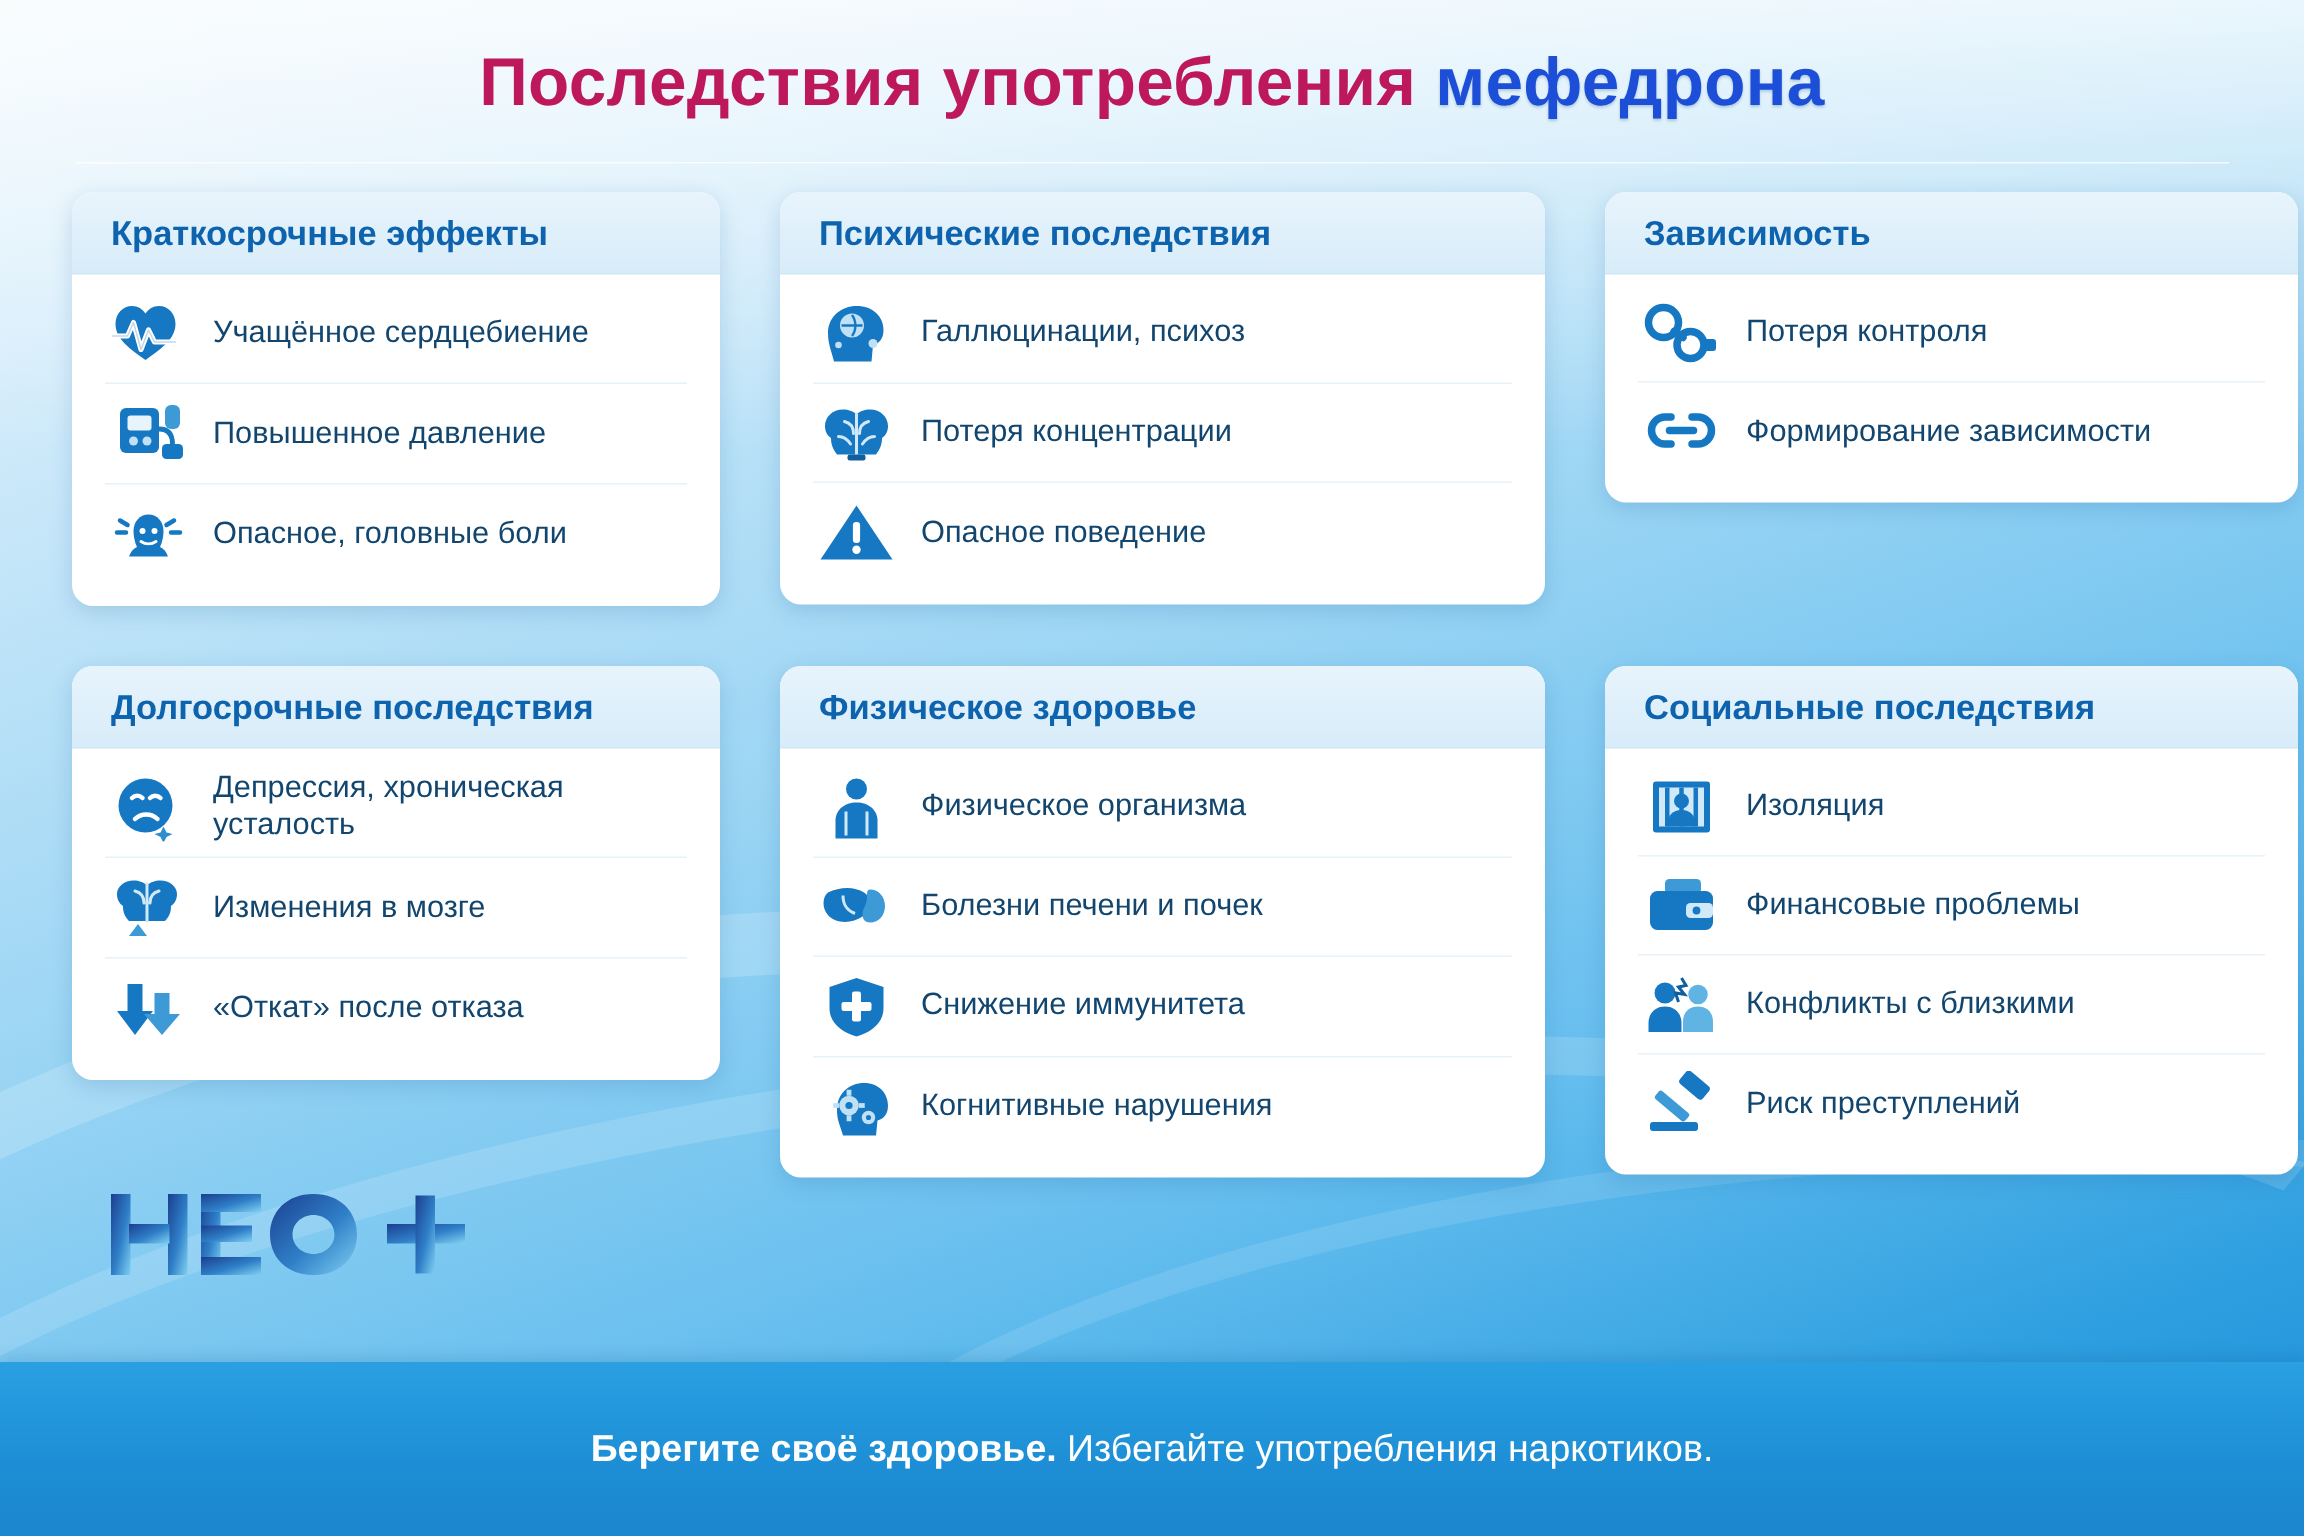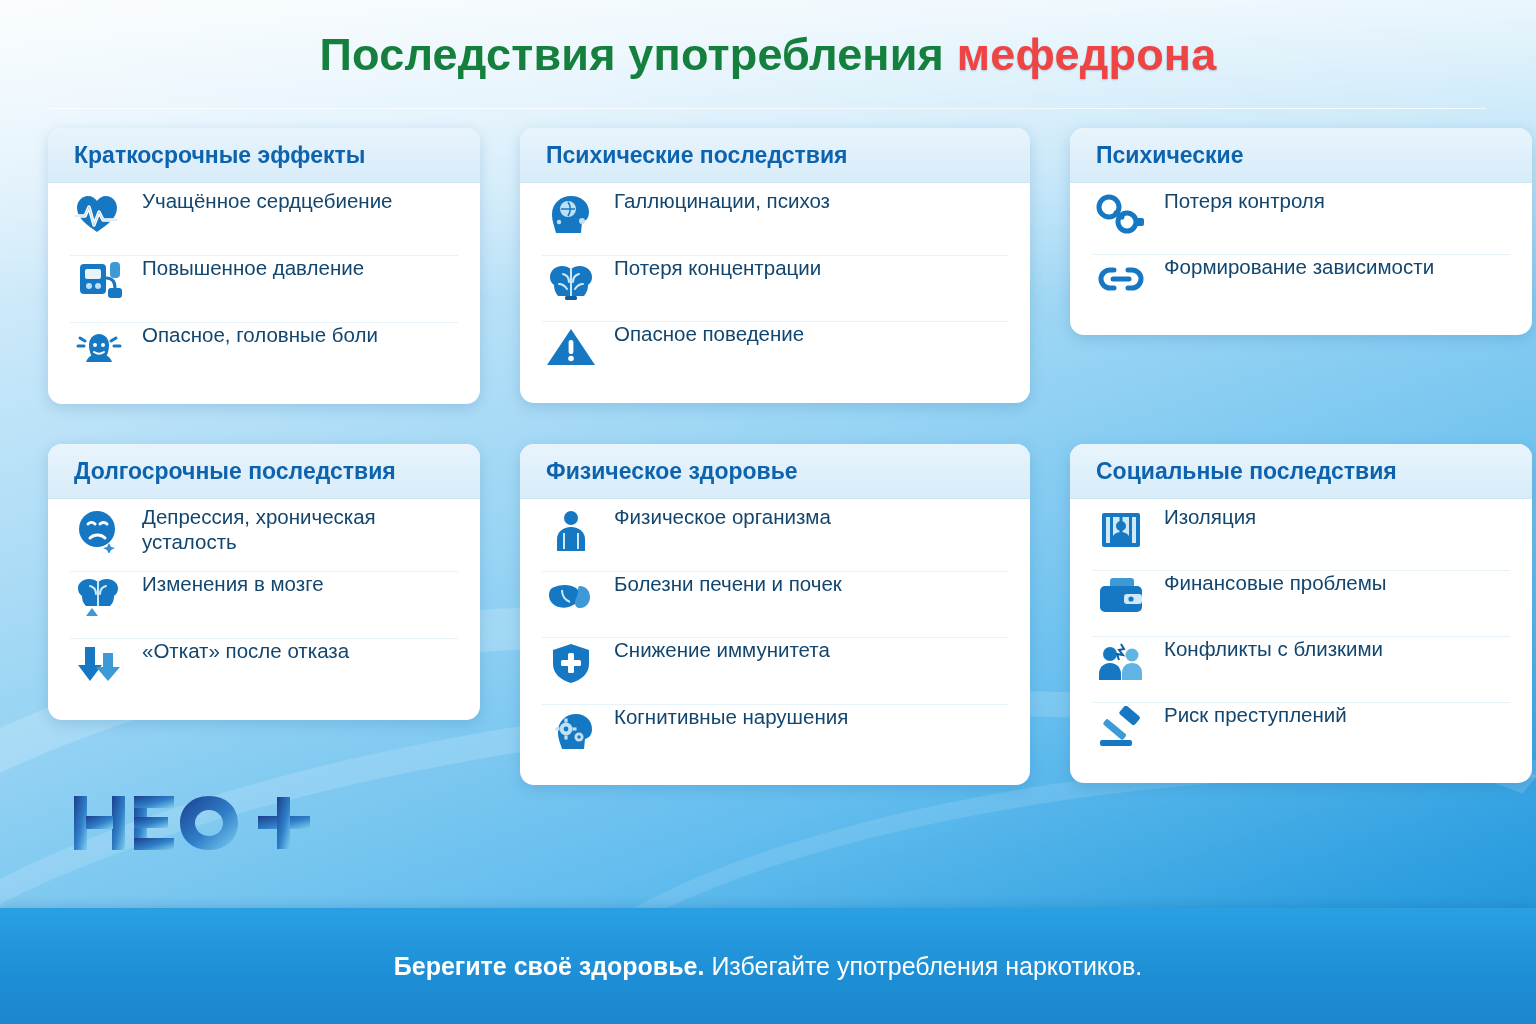--- a/index.html
+++ b/index.html
@@ -45,22 +45,22 @@
 
   
   .header {
     position: absolute; left: 0; top: 0; width: 100%; height: 110px;
     display: flex; align-items: center; justify-content: center;
   }
   .title {
     font-size: 45px; font-weight: bold; letter-spacing: .2px;
     white-space: nowrap;
   }
-  .title .dark { color: #15803d; }
-  .title .light { color: #ef4444; text-shadow: 0 1px 2px rgba(10,80,140,.25); }
+  .title .dark { color: #be185d; }
+  .title .light { color: #1d4ed8; text-shadow: 0 1px 2px rgba(10,80,140,.25); }
   .header-rule {
     position: absolute; left: 50px; top: 108px; width: 1436px; height: 1px;
     background: rgba(255,255,255,.75);
   }
 
   
   .grid {
     position: absolute; left: 48px; top: 128px; width: 1440px;
     display: grid;
     grid-template-columns: 432px 510px 462px;
@@ -80,21 +80,21 @@
     padding: 14px 26px 13px 26px;
     border-bottom: 1px solid #cfe6f5;
   }
   .card-head h2 {
     font-size: 23px; font-weight: bold; color: #0d63ad;
     white-space: nowrap;
   }
   .card-body { padding: 6px 22px 14px 22px; }
 
   .row {
-    display: flex; 
+    display: flex; align-items: center;
     gap: 14px;
     min-height: 66px;
     border-bottom: 1px solid #e6f1f8;
   }
   .row:last-child { border-bottom: none; }
   .row .ico {
     width: 58px; min-width: 58px; height: 50px;
     display: flex; align-items: center; justify-content: center;
   }
   .row .lbl {
@@ -219,21 +219,21 @@
             <circle cx="27" cy="34.5" r="2.8" fill="#fff"></circle>
           </svg>
         </span>
         <span class="lbl">Опасное поведение</span>
       </div>
     </div>
   </div>
 
   <div class="card c3">
     <div class="card-head">
-      <h2>Психические</h2>
+      <h2>Зависимость</h2>
     </div>
     <div class="card-body">
       <div class="row">
         <span class="ico">
           <svg width="54" height="44" viewBox="0 0 54 44">
             <circle cx="15" cy="15" r="10" fill="none" stroke="#1678c2" stroke-width="5"></circle>
             <circle cx="33" cy="30" r="9" fill="none" stroke="#1678c2" stroke-width="5"></circle>
             <path d="M22 21l6 4" stroke="#1678c2" stroke-width="5" stroke-linecap="round"></path>
             <rect x="40" y="26" width="10" height="8" rx="2" fill="#1678c2"></rect>
           </svg>

